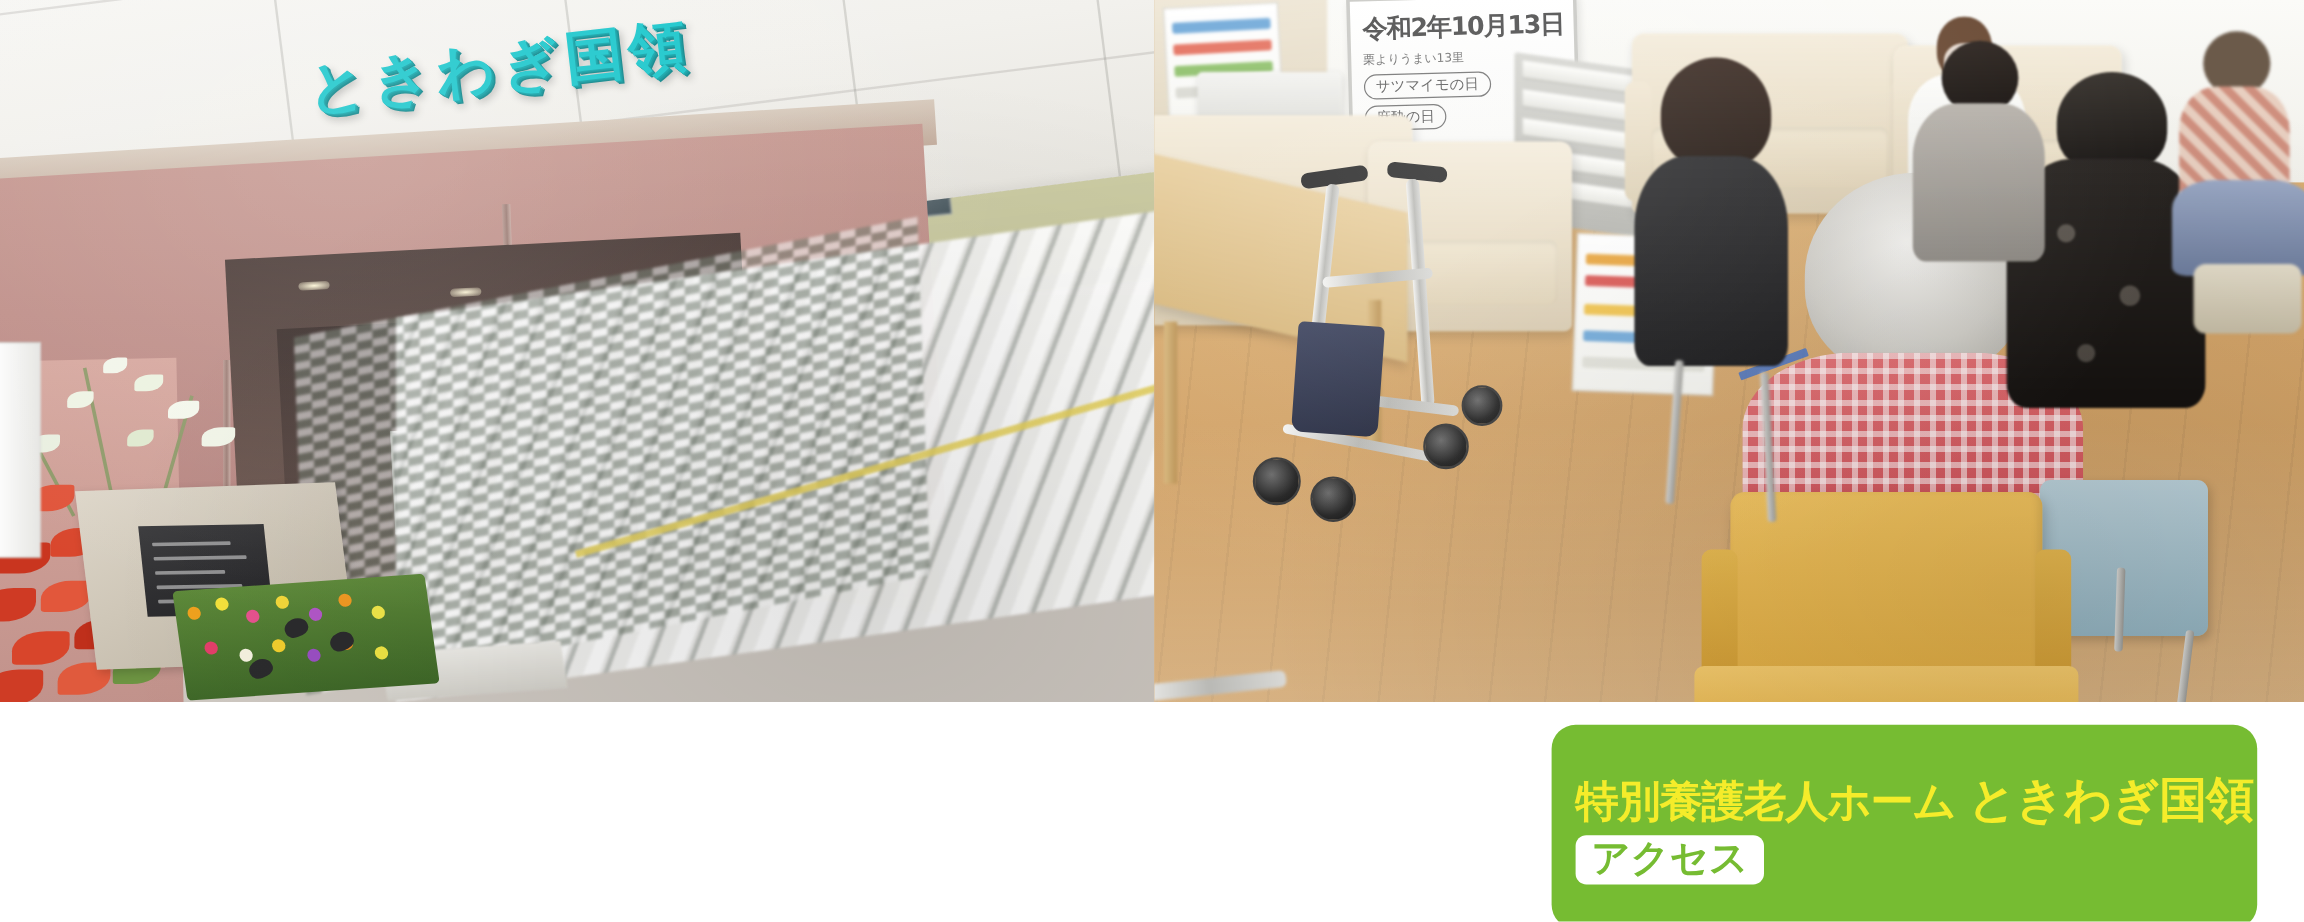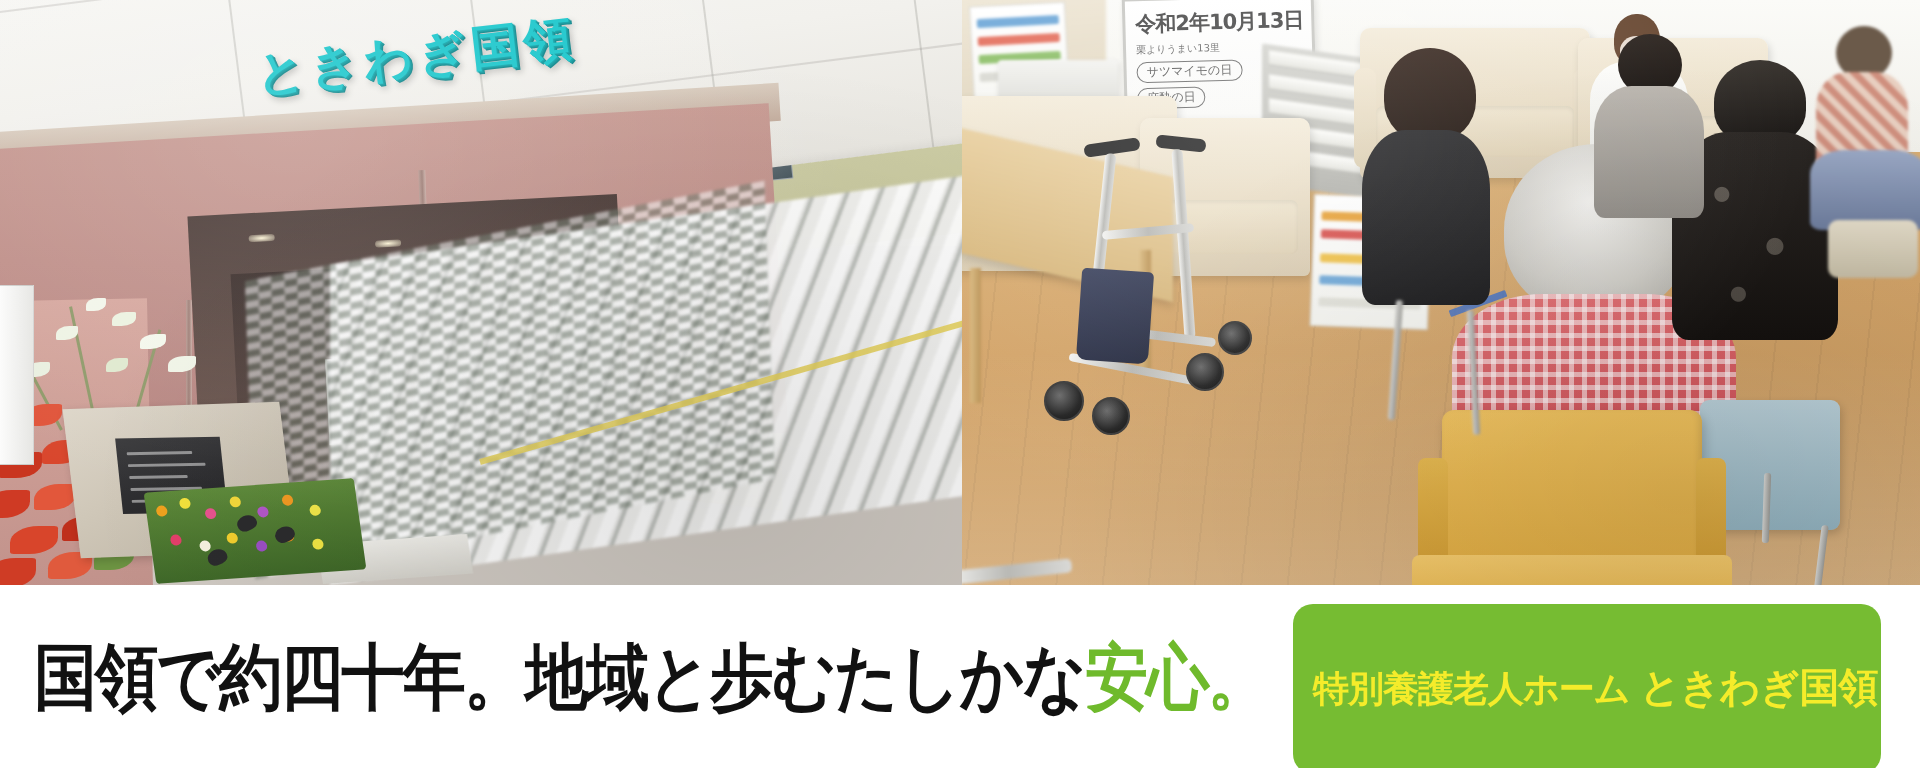--- a/index.html
+++ b/index.html
@@ -706,26 +706,24 @@
         <div class="chair-wood-seat"></div>
       </div>
 
       <div class="chair-leg softer" style="left:430px; top:300px; height:120px; transform:rotate(4deg);"></div>
       <div class="chair-leg softer" style="left:508px; top:310px; height:125px; transform:rotate(-3deg);"></div>
 
       <div class="photo-grain"></div>
     </div>
   </div>
 
-  <div class="caption-bar">
-    <div class="headline" style="transform: translateY(-50%) scaleX(0.874646);"><span>国領で約四十年。地域と歩むたしかな</span><span class="accent" style="color: rgb(111, 186, 44);">安心。</span></div>
-  </div>
 
   <div class="access-badge" style="background: rgb(118, 188, 50);">
     <div class="badge-line1">
       <span class="badge-l1-a" style="color: rgb(245, 236, 42);">特別養護老人ホーム</span>
       <span class="badge-l1-b" style="color: rgb(245, 236, 42);">ときわぎ国領</span>
     </div>
     <div class="badge-line2">
+      <span class="access-pill" style="color: rgb(118, 188, 50);">アクセス</span>
     </div>
   </div>
 
 </div>
 
 </body></html>

